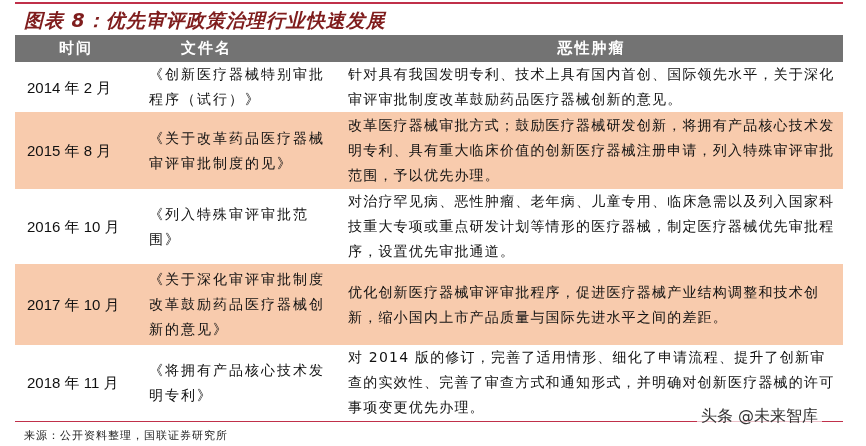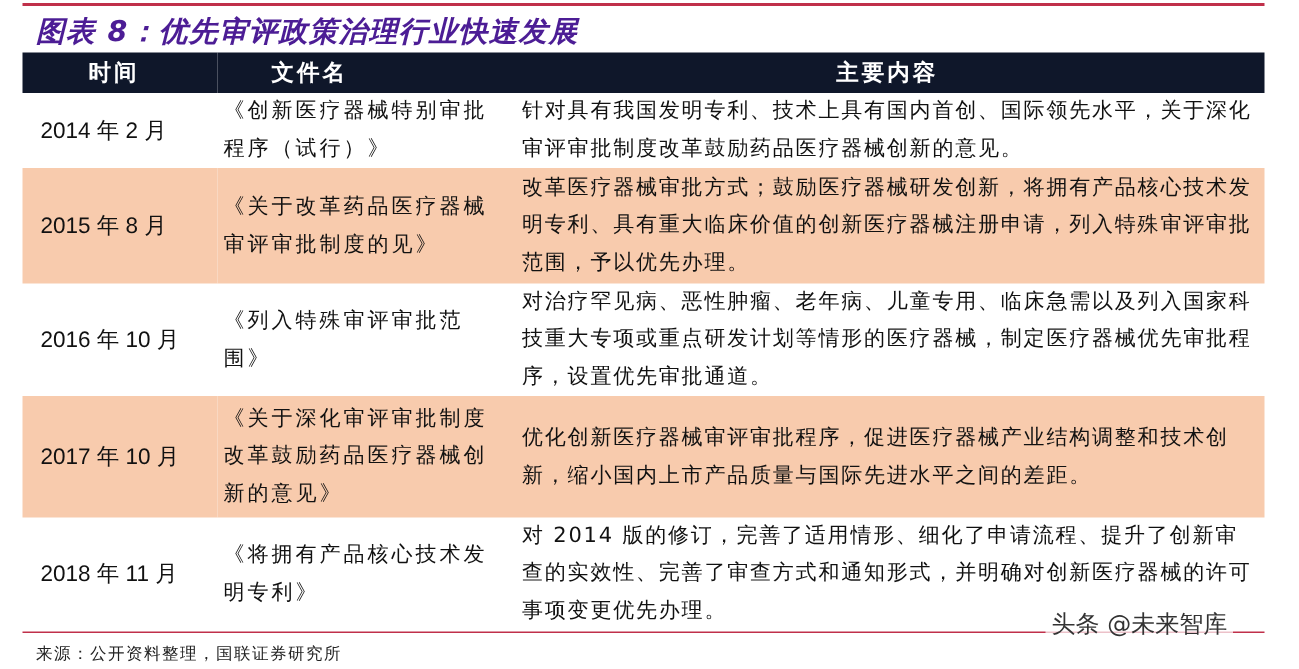--- a/index.html
+++ b/index.html
@@ -1,22 +1,22 @@
 <!DOCTYPE html>
 <html><head>
 <meta charset="utf-8">
 <style>
   html, body { margin:0; padding:0; background:#ffffff; }
   body { width:866px; height:446px; position:relative; overflow:hidden;
          font-family:"DejaVu Sans", sans-serif; color:#111; }
   .top-rule { position:absolute; left:15px; top:2px; width:828px; height:2px; background:#c0304a; }
   .fig-title { position:absolute; left:24px; top:8px; font-size:19px; font-weight:bold;
-               font-style:italic; letter-spacing:1px; color:#4c1d95; }
+               font-style:italic; letter-spacing:1px; color:#7f1d1d; }
   table.main { position:absolute; left:15px; top:35px; width:828px; border-collapse:collapse; table-layout:fixed; }
-  table.main th { background:#0f172a; color:#fff; font-weight:bold; font-size:15px; height:27px; padding:0;
+  table.main th { background:#737373; color:#fff; font-weight:bold; font-size:15px; height:27px; padding:0;
                   letter-spacing:2px; }
   table.main td { font-size:14px; line-height:25px; vertical-align:middle; padding:0; }
   table.main tr.alt td { background:#f8cbad; }
   td.c-time { padding-left:12px !important; font-family:"Liberation Sans", sans-serif; font-size:15px !important; }
   td.c-file { padding-left:4px !important; letter-spacing:2px; }
   td.c-content { padding-left:8px !important; padding-right:6px !important; letter-spacing:1.2px; }
   th.h-time { text-align:left; padding-left:44px !important; }
   th.h-file { text-align:left; padding-left:36px !important; }
   th.h-content { text-align:center; }
   .bottom-rule { position:absolute; left:15px; top:421px; width:828px; height:1px; background:#c0304a; }
@@ -32,21 +32,21 @@
 <table class="main">
   <colgroup>
     <col style="width:130px">
     <col style="width:195px">
     <col style="width:503px">
   </colgroup>
   <thead>
     <tr>
       <th class="h-time">时间</th>
       <th class="h-file">文件名</th>
-      <th class="h-content">主要内容</th>
+      <th class="h-content">恶性肿瘤</th>
     </tr>
   </thead>
   <tbody>
     <tr style="height:39px">
       <td class="c-time">2014 年 2 月</td>
       <td class="c-file">《创新医疗器械特别审批程序（试行）》</td>
       <td class="c-content">针对具有我国发明专利、技术上具有国内首创、国际领先水平，关于深化审评审批制度改革鼓励药品医疗器械创新的意见。</td>
     </tr>
     <tr class="alt" style="height:77px">
       <td class="c-time">2015 年 8 月</td>

